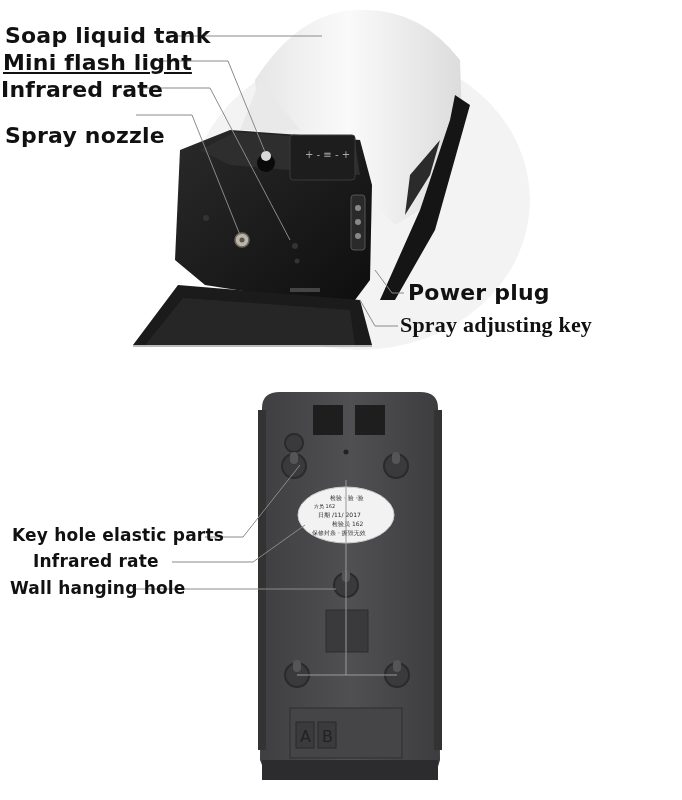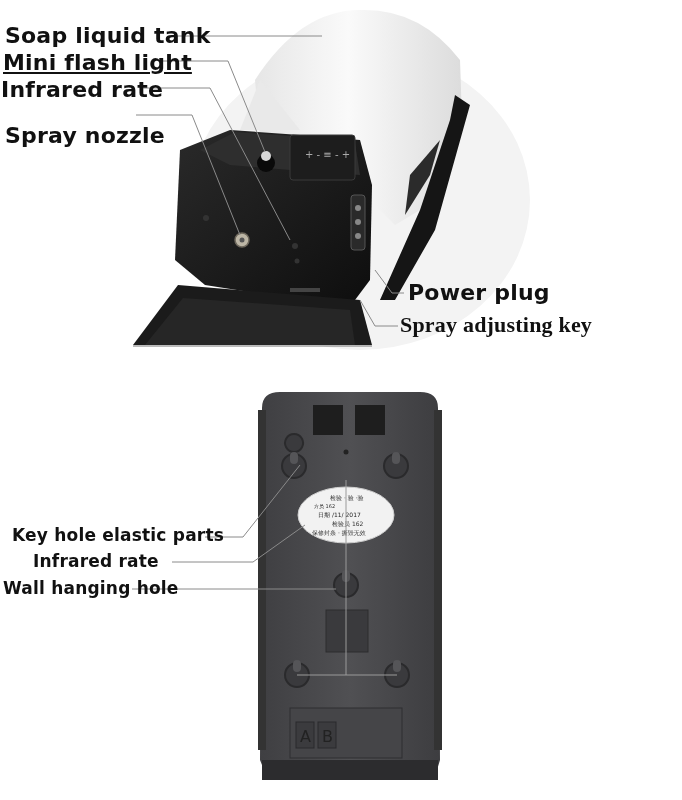--- a/index.html
+++ b/index.html
@@ -139,13 +139,13 @@
 
 <div class="label lbl-top" style="left:5px;top:23px;">Soap liquid tank</div>
 <div class="label lbl-top" style="left:3px;top:50px;text-decoration:underline;">Mini flash light</div>
 <div class="label lbl-top" style="left:1px;top:77px;">Infrared rate</div>
 <div class="label lbl-top" style="left:5px;top:123px;">Spray nozzle</div>
 <div class="label lbl-right" style="left:408px;top:280px;">Power plug</div>
 <div class="label lbl-right" style="left:400px;top:312px;font-family:Liberation Serif, serif;">Spray adjusting key</div>
 
 <div class="label lbl-bot" style="left:12px;top:525px;">Key hole elastic parts</div>
 <div class="label lbl-bot" style="left:33px;top:551px;">Infrared rate</div>
-<div class="label lbl-bot" style="left:3px;top:578px;">Wall hanging hole</div>
+<div class="label lbl-bot" style="left:10px;top:578px;">Wall hanging hole</div>
 
 </body></html>

